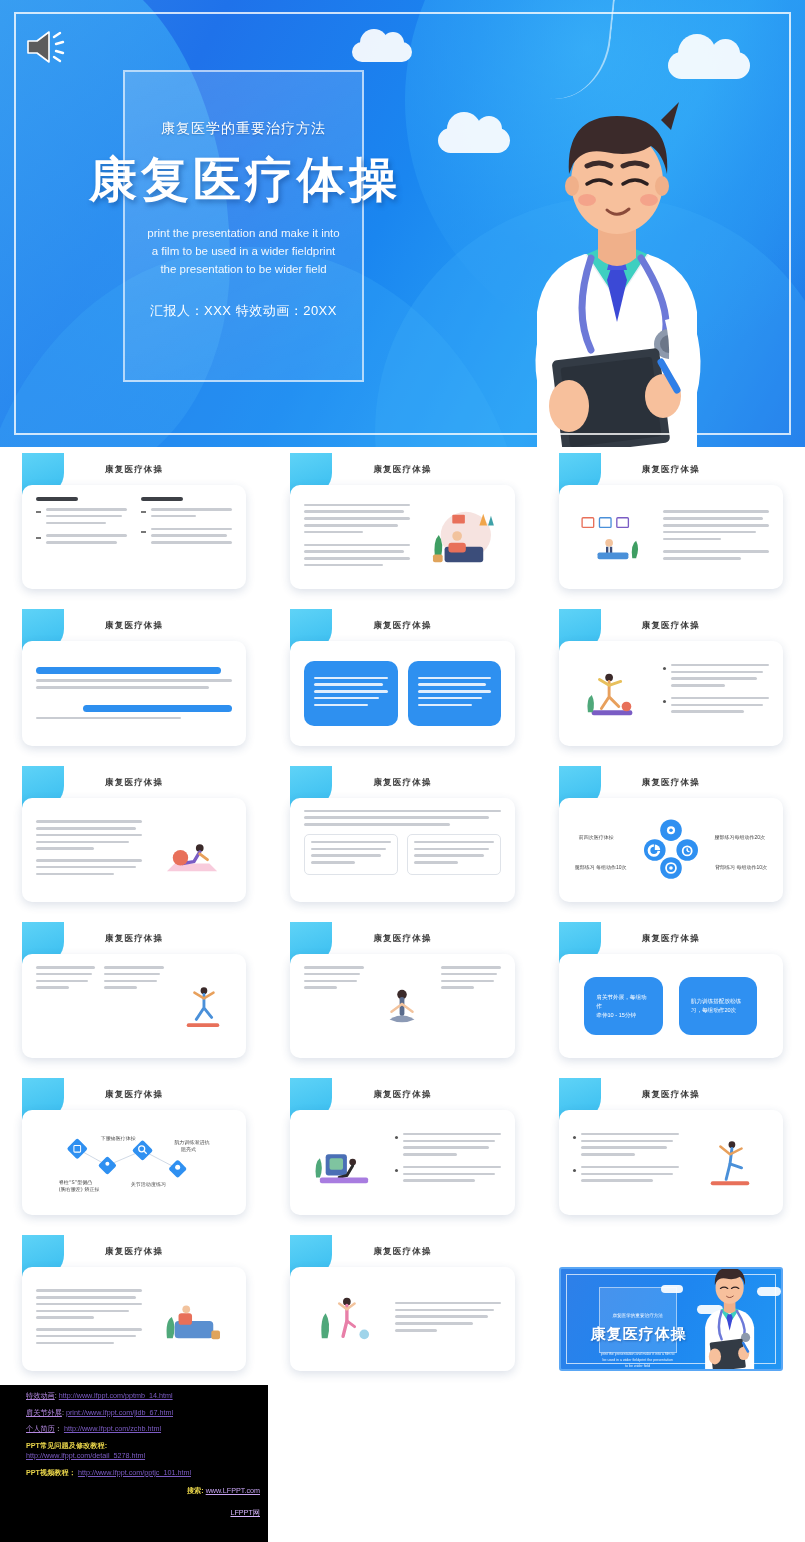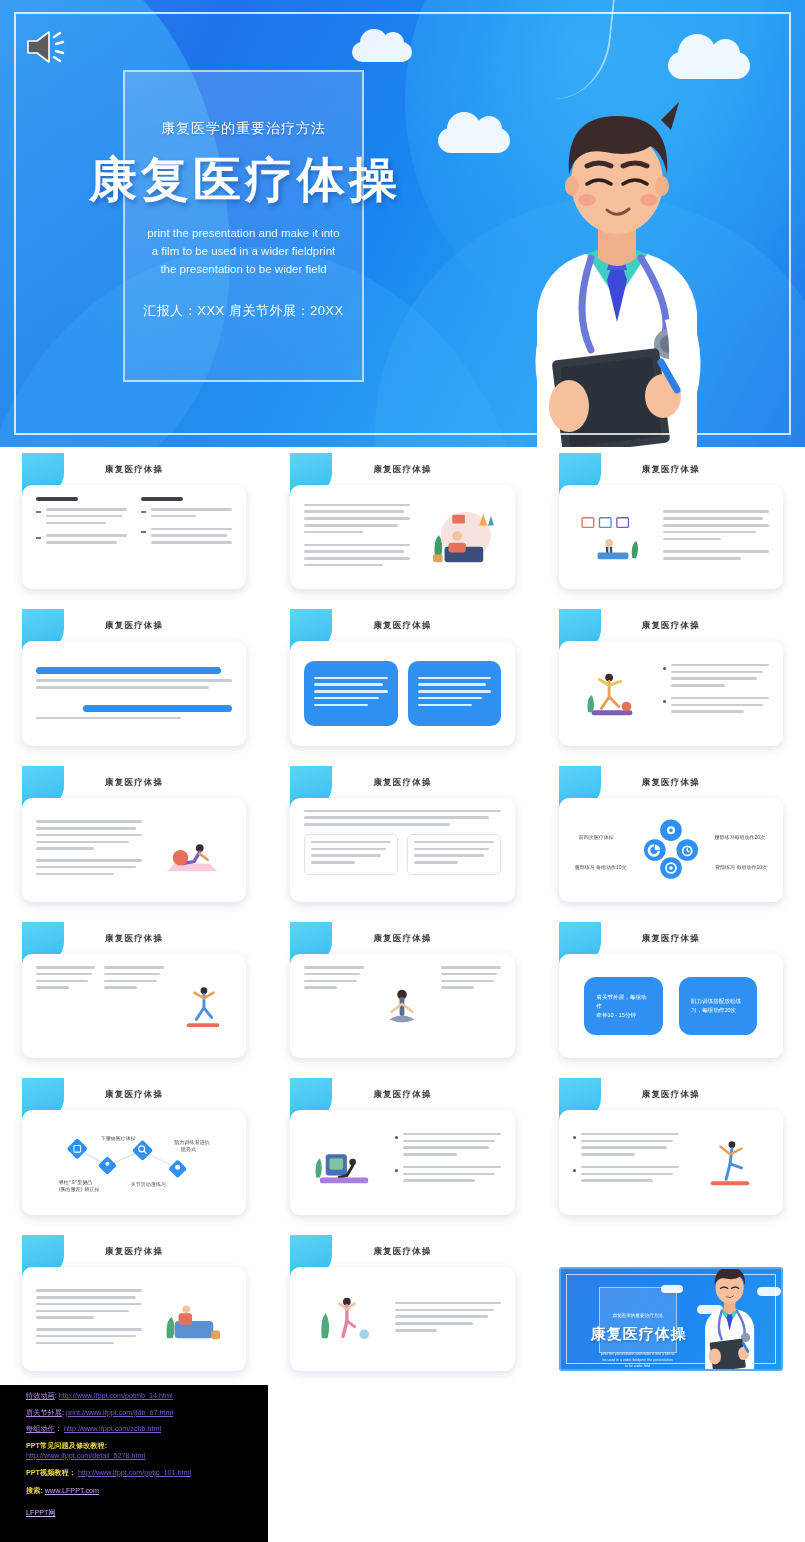--- a/index.html
+++ b/index.html
@@ -165,21 +165,21 @@
   .footer { position:absolute; left:0; top:1385px; width:805px; height:157px; background:#ffffff; }
   .links-panel {
     position:absolute; left:0; top:0; width:268px; height:157px;
     background:#000000; padding:6px 8px 0 26px; color:#c9c9c9;
     font-size:7.2px; line-height:1.35;
   }
   .lrow { margin-bottom:7px; }
   .lname { color:#b388e0; text-decoration:underline; }
   .lurl { color:#7c5cc4; text-decoration:underline; }
   .lyellow { color:#e8d44a; font-weight:bold; }
-  .lcenter { text-align:left; margin-top:9px; }
+  .lcenter { text-align:right; margin-top:9px; }
   .lcenter .lurl { color:#c5a2f0; }
   .lpptnet { color:#d8b6ff; text-decoration:underline; display:block; margin-top:12px; }
 
   .logo-box {
     position:absolute; left:270px; top:2px; width:256px; height:153px;
     background:#aac8ee; padding:10px;
   }
   .logo-inner {
     width:100%; height:100%; background:#ffffff;
     display:flex; flex-direction:column; align-items:center; justify-content:center; gap:4px;
@@ -256,21 +256,21 @@
     <path d="M4 14 H13 L25 5 V35 L13 26 H4 Z" fill="#5c5c5c" stroke="#ffffff" stroke-width="1.6" stroke-linejoin="round"></path>
     <path d="M30 10 L36 6" stroke="#ffffff" stroke-width="2.4" stroke-linecap="round"></path>
     <path d="M32 17 L39 15" stroke="#ffffff" stroke-width="2.4" stroke-linecap="round"></path>
     <path d="M32 24 L39 26" stroke="#ffffff" stroke-width="2.4" stroke-linecap="round"></path>
     <path d="M30 30 L36 34" stroke="#ffffff" stroke-width="2.4" stroke-linecap="round"></path>
   </svg>
 
   <div class="title-card">
     <div class="kicker">康复医学的重要治疗方法</div>
     <div class="subtitle">print the presentation and make it into a film to be used in a wider fieldprint the presentation to be wider field</div>
-    <div class="presenter">汇报人：XXX    肩关节外展：20XX</div>
+    <div class="presenter">汇报人：XXX    特效动画：20XX</div>
   </div>
   <div class="main-title">康复医疗体操</div>
 </div>
 
 <div class="grid">
 
   <div class="thumb">
     <div class="thumb-tab"></div>
     <div class="thumb-head">康复医疗体操</div>
     <div class="thumb-card">
@@ -810,21 +810,21 @@
   <div class="links-panel">
     <div class="lrow">
       <span class="lname">特效动画</span><span>:</span>
       <span class="lurl">http://www.lfppt.com/pptmb_14.html</span>
     </div>
     <div class="lrow">
       <span class="lname">肩关节外展</span><span>:</span>
       <span class="lurl">print://www.lfppt.com/jldb_67.html</span>
     </div>
     <div class="lrow">
-      <span class="lname">每组动作</span><span>：</span>
+      <span class="lname">个人简历</span><span>：</span>
       <span class="lurl">http://www.lfppt.com/zchb.html</span>
     </div>
     <div class="lrow">
       <div class="lyellow">PPT常见问题及修改教程:</div>
       <div class="lurl">http://www.lfppt.com/detail_5278.html</div>
     </div>
     <div class="lrow">
       <span class="lyellow">PPT视频教程：</span>
       <span class="lurl">http://www.lfppt.com/pptjc_101.html</span>
     </div>

